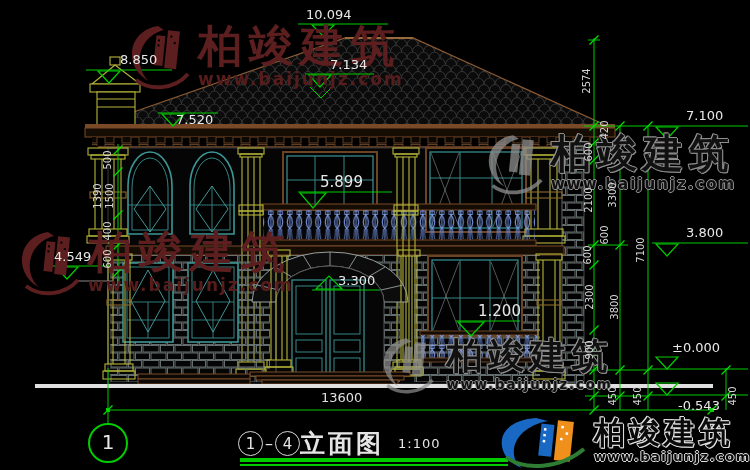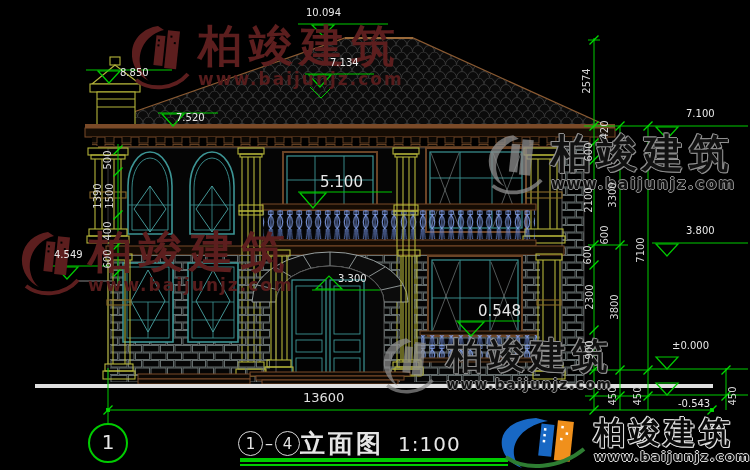--- a/index.html
+++ b/index.html
@@ -1,21 +1,21 @@
 <!DOCTYPE html>
 <html><head>
 <meta charset="utf-8">
 <style>
   html,body{margin:0;padding:0;background:#000;}
   #stage{position:relative;width:750px;height:470px;background:#000;overflow:hidden;
          font-family:"DejaVu Sans",sans-serif;}
   .abs{position:absolute;}
   svg{display:block;}
   
-  .et{position:absolute;color:#e8e8e8;font-size:10px;white-space:nowrap;z-index:30;}
+  .et{position:absolute;color:#e8e8e8;font-size:13px;white-space:nowrap;z-index:30;}
   .dv{position:absolute;color:#d5d5d5;font-size:10px;white-space:nowrap;z-index:30;
       transform:translate(-50%,-50%) rotate(-90deg);}
   .dh{position:absolute;color:#e0e0e0;font-size:13px;white-space:nowrap;z-index:30;}
   
   .wm{position:absolute;z-index:20;display:flex;align-items:flex-start;pointer-events:none;}
   .wm .txt{display:flex;flex-direction:column;line-height:1;}
   .wm .brand{font-weight:bold;white-space:nowrap;}
   .wm .url{font-weight:bold;white-space:nowrap;}
   .wm-red .brand{color:#5c1e1e;font-size:44px;letter-spacing:7px;}
   .wm-red .url{color:#571c1c;font-size:17px;letter-spacing:2px;margin-top:3px;}
@@ -27,21 +27,21 @@
       text-shadow:1px 0 #e0e0e0,-1px 0 #e0e0e0,0 1px #e0e0e0,0 -1px #e0e0e0,1px 1px #e0e0e0,-1px -1px #e0e0e0;}
   .wm-blue .url{color:#0a0a0a;font-size:13px;letter-spacing:1.5px;margin-top:2px;
       text-shadow:1px 0 #dcdcdc,-1px 0 #dcdcdc,0 1px #dcdcdc,0 -1px #dcdcdc;}
   
   #title{position:absolute;left:238px;top:427px;display:flex;align-items:center;
          color:#e5e5e5;z-index:30;}
   #title .circ{display:inline-flex;width:23px;height:23px;border:1.6px solid #d8d8d8;
          border-radius:50%;align-items:center;justify-content:center;font-size:15px;}
   #title .dash{margin:0 2px;font-size:16px;}
   #title .name{font-size:25px;font-weight:bold;letter-spacing:3px;margin-left:0;}
-  #title .scale{font-size:20px;margin-left:14px;letter-spacing:1px;}
+  #title .scale{font-size:13px;margin-left:14px;letter-spacing:1px;}
   #axis-num{position:absolute;left:99px;top:430px;width:18px;text-align:center;
          color:#e8e8e8;font-size:20px;z-index:30;}
 </style>
 </head>
 <body>
 
 <div id="stage">
 
 <svg width="750" height="470" viewBox="0 0 750 470" class="abs" style="left:0;top:0;z-index:10">
   <defs>
@@ -364,33 +364,33 @@
     </g>
     <path d="M8,40 C26,54 62,52 86,32" stroke="#2e7d32" stroke-width="4" fill="none"></path>
   </svg>
   <div class="txt" style="margin-left:4px">
     <span class="brand">柏竣建筑</span>
     <span class="url">www.baijunjz.com</span>
   </div>
 </div>
 
 <div class="et" style="left:306px;top:7px">10.094</div>
-<div class="et" style="left:120px;top:67px">8.850</div>
+<div class="et" style="left:120px;top:52px">8.850</div>
 <div class="et" style="left:330px;top:57px">7.134</div>
 <div class="et" style="left:176px;top:112px">7.520</div>
-<div class="et" style="left:320px;top:173px;font-size:15px">5.100</div>
+<div class="et" style="left:320px;top:173px;font-size:15px">5.899</div>
 <div class="et" style="left:338px;top:273px">3.300</div>
 <div class="et" style="left:54px;top:249px">4.549</div>
-<div class="et" style="left:478px;top:302px;font-size:15px">0.548</div>
+<div class="et" style="left:478px;top:302px;font-size:15px">1.200</div>
 <div class="et" style="left:686px;top:108px">7.100</div>
 <div class="et" style="left:686px;top:225px">3.800</div>
 <div class="et" style="left:672px;top:340px">±0.000</div>
 <div class="et" style="left:678px;top:398px">-0.543</div>
 
-<div class="dh" style="left:303px;top:390px">13600</div>
+<div class="dh" style="left:321px;top:390px">13600</div>
 
 <div class="dv" style="left:586px;top:81px">2574</div>
 <div class="dv" style="left:604px;top:130px">420</div>
 <div class="dv" style="left:588px;top:152px">600</div>
 <div class="dv" style="left:588px;top:200px">2100</div>
 <div class="dv" style="left:612px;top:195px">3300</div>
 <div class="dv" style="left:604px;top:235px">600</div>
 <div class="dv" style="left:640px;top:250px">7100</div>
 <div class="dv" style="left:587px;top:255px">600</div>
 <div class="dv" style="left:589px;top:297px">2300</div>

